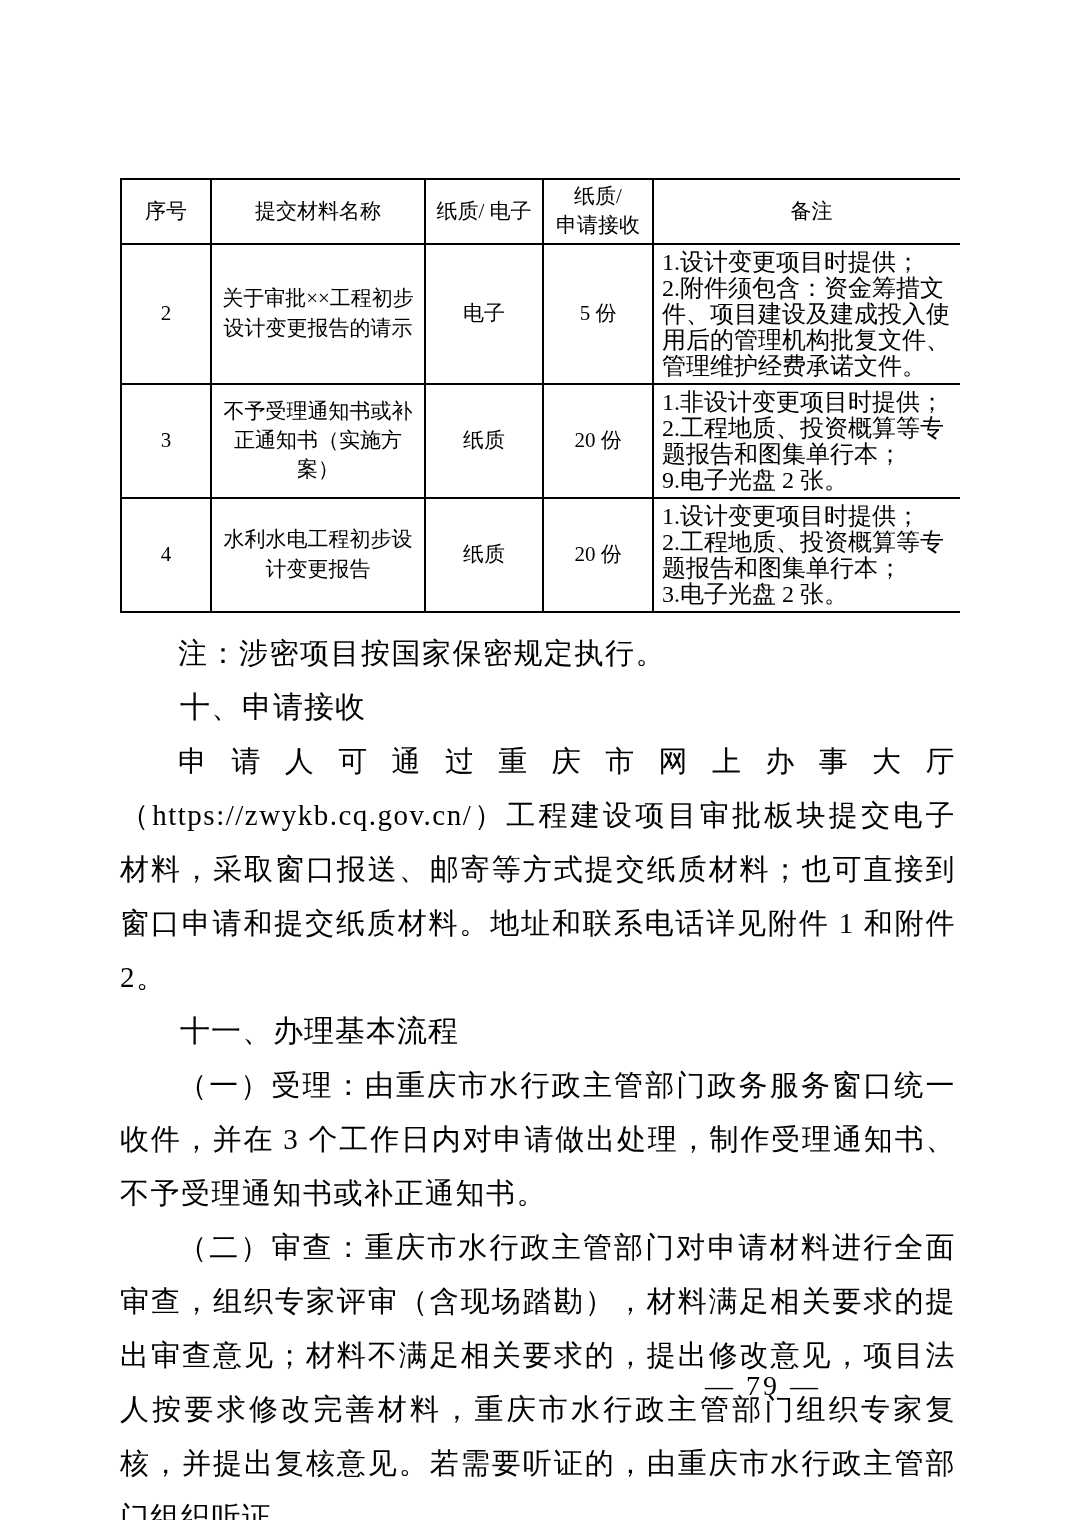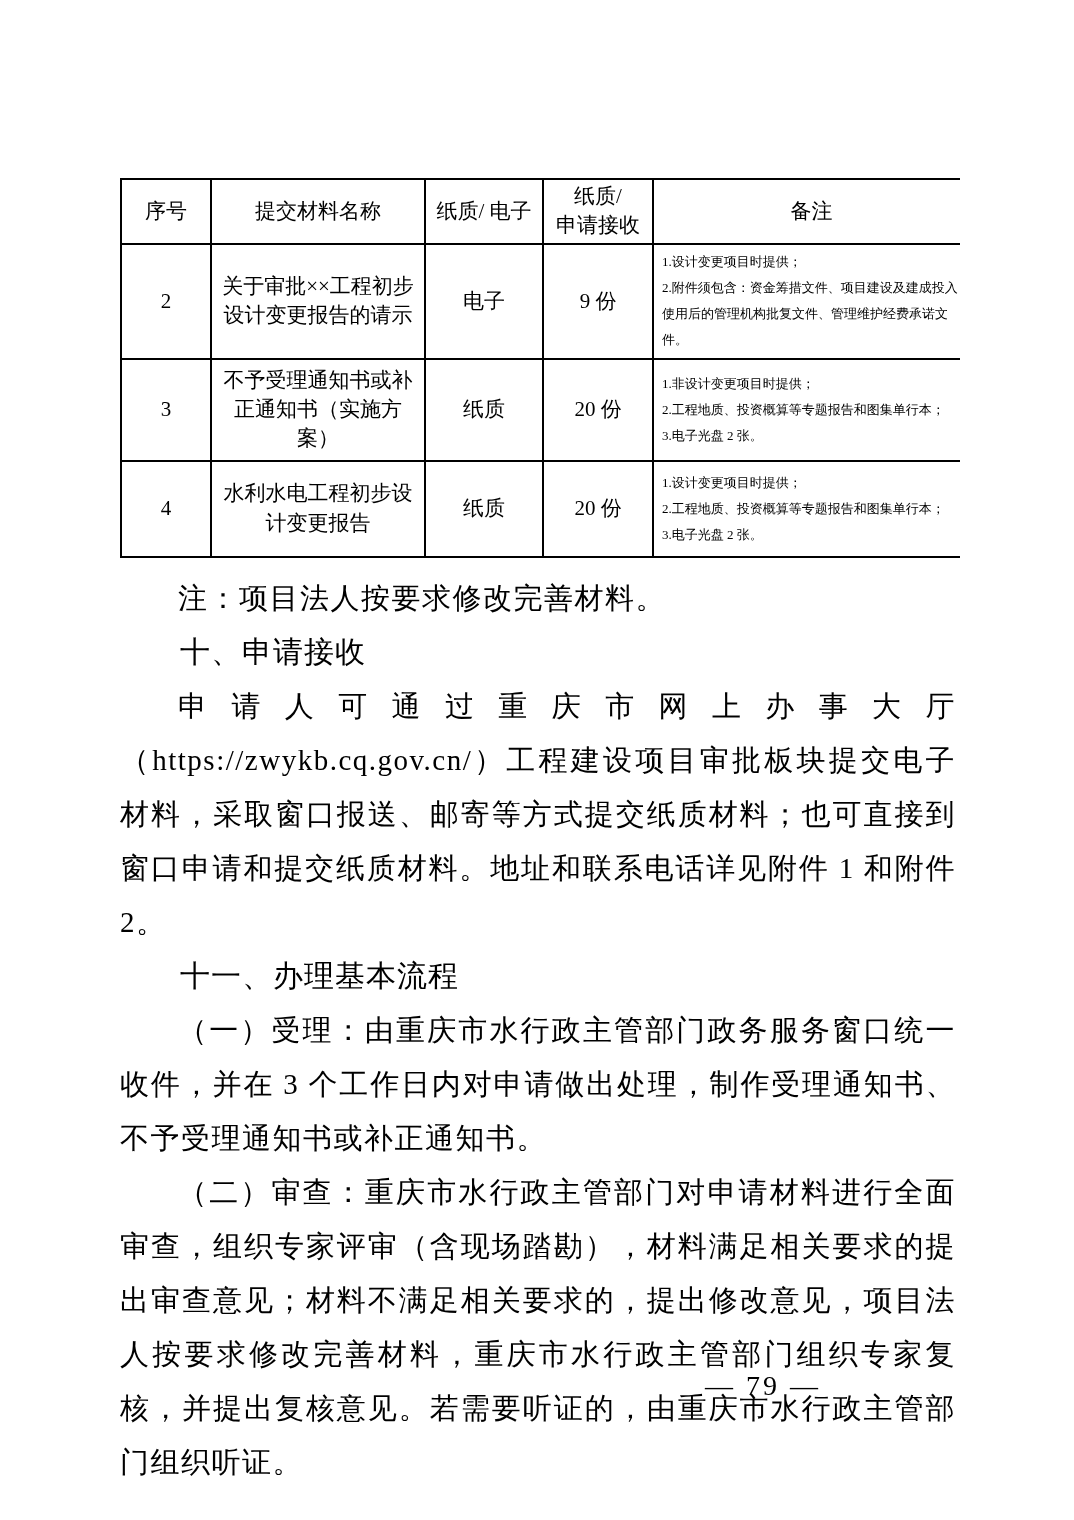--- a/index.html
+++ b/index.html
@@ -32,21 +32,21 @@
     text-align: center;
     font-size: 21px;
     line-height: 1.4;
     overflow: hidden;
   }
   .materials thead tr { height: 57px; }
   .materials .prewrap { white-space: pre-line; }
   .materials td.rem {
     text-align: left;
     white-space: pre-line;
-    font-size: 13px;
+    font-size: 24px;
     line-height: 26px;
     padding: 4px 8px;
   }
   tr.r2 { height: 115px; }
   tr.r3 { height: 102px; }
   tr.r4 { height: 96px; }
   .bodytext {
     width: 836px;
     margin-top: 13px;
     font-size: 29px;
@@ -97,47 +97,47 @@
           <th class="prewrap">纸质/
 申请接收</th>
           <th>备注</th>
         </tr>
       </thead>
       <tbody>
         <tr class="r2">
           <td>2</td>
           <td>关于审批××工程初步设计变更报告的请示</td>
           <td>电子</td>
-          <td>9 份</td>
+          <td>5 份</td>
           <td class="rem">1.设计变更项目时提供；
 2.附件须包含：资金筹措文件、项目建设及建成投入使用后的管理机构批复文件、管理维护经费承诺文件。</td>
         </tr>
         <tr class="r3">
           <td>3</td>
           <td>不予受理通知书或补正通知书（实施方案）</td>
           <td>纸质</td>
           <td>20 份</td>
           <td class="rem">1.非设计变更项目时提供；
 2.工程地质、投资概算等专题报告和图集单行本；
-3.电子光盘 2 张。</td>
+9.电子光盘 2 张。</td>
         </tr>
         <tr class="r4">
           <td>4</td>
           <td>水利水电工程初步设计变更报告</td>
           <td>纸质</td>
           <td>20 份</td>
           <td class="rem">1.设计变更项目时提供；
 2.工程地质、投资概算等专题报告和图集单行本；
 3.电子光盘 2 张。</td>
         </tr>
       </tbody>
     </table>
 
     <div class="bodytext">
-      <p class="para">注：项目法人按要求修改完善材料。</p>
+      <p class="para">注：涉密项目按国家保密规定执行。</p>
       <h2 class="sec">十、申请接收</h2>
       <p class="para">申请人可通过重庆市网上办事大厅（https://zwykb.cq.gov.cn/）工程建设项目审批板块提交电子材料，采取窗口报送、邮寄等方式提交纸质材料；也可直接到窗口申请和提交纸质材料。地址和联系电话详见附件 1 和附件 2。</p>
       <h2 class="sec">十一、办理基本流程</h2>
       <p class="para">（一）受理：由重庆市水行政主管部门政务服务窗口统一收件，并在 3 个工作日内对申请做出处理，制作受理通知书、不予受理通知书或补正通知书。</p>
       <p class="para">（二）审查：重庆市水行政主管部门对申请材料进行全面审查，组织专家评审（含现场踏勘），材料满足相关要求的提出审查意见；材料不满足相关要求的，提出修改意见，项目法人按要求修改完善材料，重庆市水行政主管部门组织专家复核，并提出复核意见。若需要听证的，由重庆市水行政主管部门组织听证。</p>
     </div>
 
   </div>
 
   <div class="pagenum">— 79 —</div>

